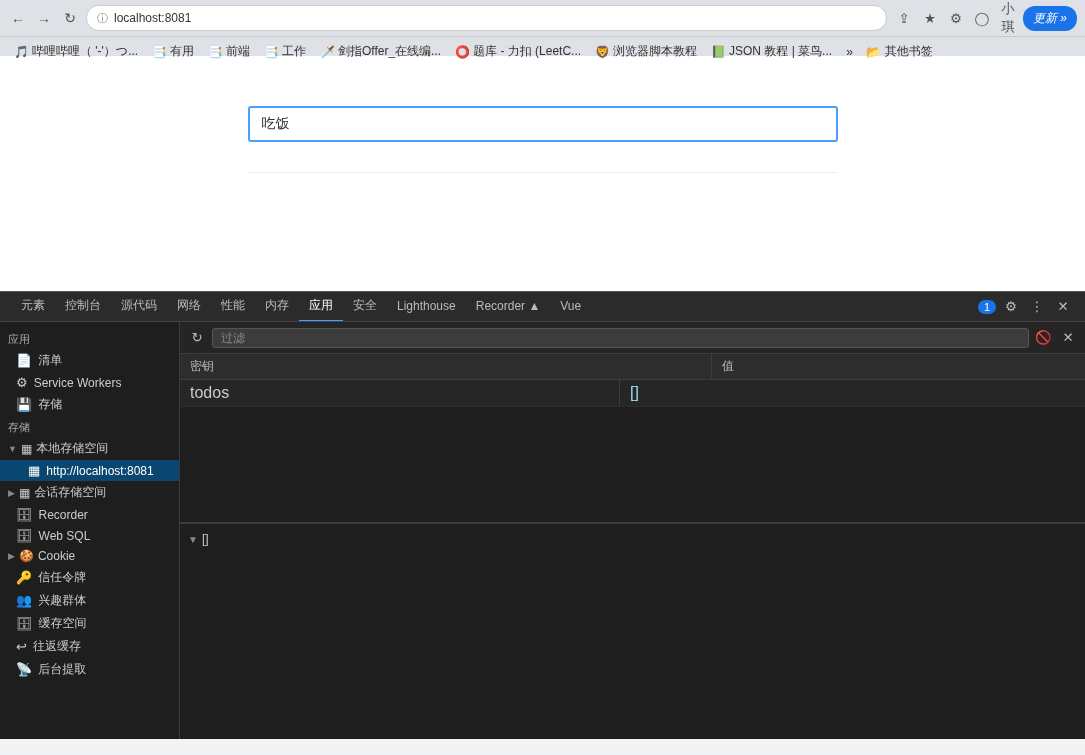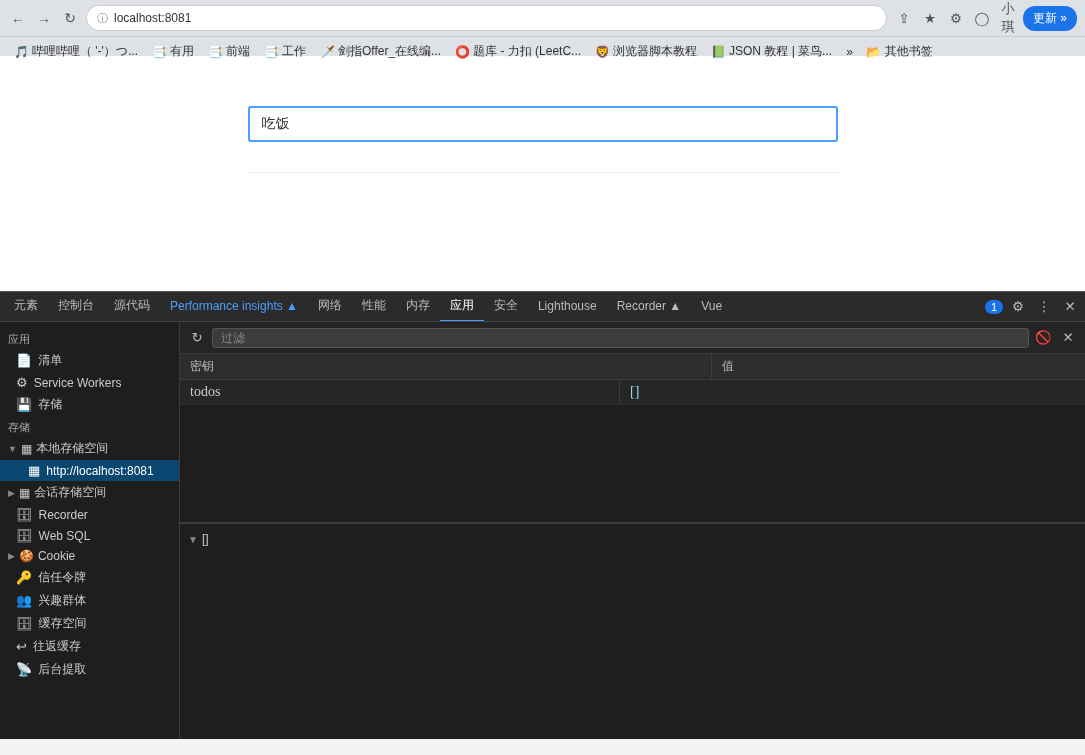--- a/index.html
+++ b/index.html
@@ -6,36 +6,36 @@
     body { font-family: Arial, 'Microsoft YaHei', sans-serif; font-size: 12px; background: #f1f3f4; overflow: hidden; width: 1085px; height: 755px; }
 
     
     .browser-top { background: #dee1e6; height: 56px; }
     .nav-bar { display: flex; align-items: center; padding: 6px 8px; gap: 6px; height: 36px; }
     .nav-btn { width: 20px; height: 20px; border: none; background: none; cursor: pointer; color: #555; font-size: 14px; display: flex; align-items: center; justify-content: center; border-radius: 50%; }
     .address-bar { flex: 1; height: 26px; background: white; border-radius: 13px; display: flex; align-items: center; padding: 0 10px; font-size: 12px; color: #333; border: 1px solid #ccc; }
     .address-icon { color: #888; margin-right: 6px; font-size: 11px; }
     .toolbar-right { display: flex; gap: 4px; align-items: center; }
     .toolbar-btn { width: 22px; height: 22px; display: flex; align-items: center; justify-content: center; border: none; background: none; cursor: pointer; color: #555; border-radius: 3px; }
-    .update-btn { background: #1a73e8; color: white; border: none; padding: 4px 10px; border-radius: 12px; font-size: 12px; cursor: pointer; }
+    .update-btn { background: #1a73e8; color: white; border: none; padding: 4px 10px; border-radius: 12px; font-size: 12px; cursor: pointer; font-style: italic; }
 
     
     .bookmarks-bar { background: #dee1e6; height: 30px; display: flex; align-items: center; padding: 0 8px; gap: 2px; border-top: 1px solid #ccc; overflow: hidden; }
     .bookmark-item { display: flex; align-items: center; gap: 3px; padding: 2px 6px; border-radius: 3px; cursor: pointer; white-space: nowrap; font-size: 12px; color: #333; }
     .bookmarks-more { padding: 2px 6px; border-radius: 3px; cursor: pointer; color: #333; }
 
     
     .page-content { background: white; height: 235px; display: flex; align-items: flex-start; justify-content: center; padding-top: 50px; }
     .todo-box { width: 590px; }
     .todo-input { width: 100%; border: 2px solid #4a9eff; border-radius: 3px; padding: 8px 12px; font-size: 14px; outline: none; color: #333; }
     .todo-divider { margin-top: 30px; border-top: 1px solid #eee; }
 
     
     .devtools { height: 448px; background: #1e1e1e; display: flex; flex-direction: column; border-top: 1px solid #555; }
-    .devtools-tabs { background: #2b2b2b; display: flex; align-items: center; height: 30px; border-bottom: 1px solid #444; padding: 0 4px; overflow: hidden; }
+    .devtools-tabs { background: #2b2b2b; display: flex; align-items: center; height: 30px; border-bottom: 1px solid #444; padding: 0 11px; overflow: hidden; }
     .devtools-tab { padding: 0 10px; height: 30px; display: flex; align-items: center; font-size: 12px; color: #bbb; cursor: pointer; border-bottom: 2px solid transparent; white-space: nowrap; }
     .devtools-tab.active { color: #fff; border-bottom: 2px solid #4a9eff; }
     .devtools-tab.highlight { color: #4a9eff; }
     .devtools-toolbar-icons { margin-left: auto; display: flex; gap: 4px; align-items: center; }
     .devtools-toolbar-icon { width: 22px; height: 22px; display: flex; align-items: center; justify-content: center; border: none; background: none; cursor: pointer; color: #bbb; border-radius: 3px; }
     .badge { background: #1a73e8; color: white; border-radius: 10px; padding: 1px 6px; font-size: 11px; }
 
     
     .devtools-body { display: flex; flex: 1; overflow: hidden; }
 
@@ -58,21 +58,21 @@
     .panel-icon-btn { width: 18px; height: 18px; display: flex; align-items: center; justify-content: center; border: none; background: none; cursor: pointer; color: #bbb; border-radius: 3px; }
 
     
     .data-table { width: 100%; }
     .table-header { display: flex; background: #2d2d2d; border-bottom: 1px solid #3c3c3c; }
     .table-header-cell { padding: 4px 10px; color: #bbb; font-size: 12px; font-weight: 500; }
     .table-header-cell.key-col { width: 532px; border-right: 1px solid #3c3c3c; }
     .table-header-cell.val-col { flex: 1; }
     .table-row { display: flex; border-bottom: 1px solid #2d2d2d; }
     .table-row.alt { background: #262626; }
-    .table-cell { padding: 4px 10px; color: #ccc; font-size: 14px; font-family: Liberation Serif, serif; }
+    .table-cell { padding: 4px 10px; color: #ccc; font-size: 16px; }
     .table-cell.key-col { width: 440px; border-right: 1px solid #3c3c3c; }
     .table-cell.val-col { flex: 1; color: #9cdcfe; }
 
     
     .bottom-panel { background: #1e1e1e; border-top: 1px solid #3c3c3c; padding: 8px; color: #ccc; font-size: 12px; }
     .bottom-panel-row { display: flex; gap: 4px; align-items: center; }
     .expand-triangle { color: #888; font-size: 10px; }
     .no-prop { color: #888; padding-left: 24px; font-style: italic; }
 
     
@@ -153,23 +153,20 @@
 <div class="devtools">
   <div class="devtools-tabs">
     <div class="devtools-tab">
         <span>元素</span>
       </div>
     <div class="devtools-tab">
         <span>控制台</span>
       </div>
     <div class="devtools-tab">
         <span>源代码</span>
-      </div>
-    <div class="devtools-tab highlight">
-        <span>Performance insights ▲</span>
       </div>
     <div class="devtools-tab">
         <span>网络</span>
       </div>
     <div class="devtools-tab">
         <span>性能</span>
       </div>
     <div class="devtools-tab">
         <span>内存</span>
       </div>

